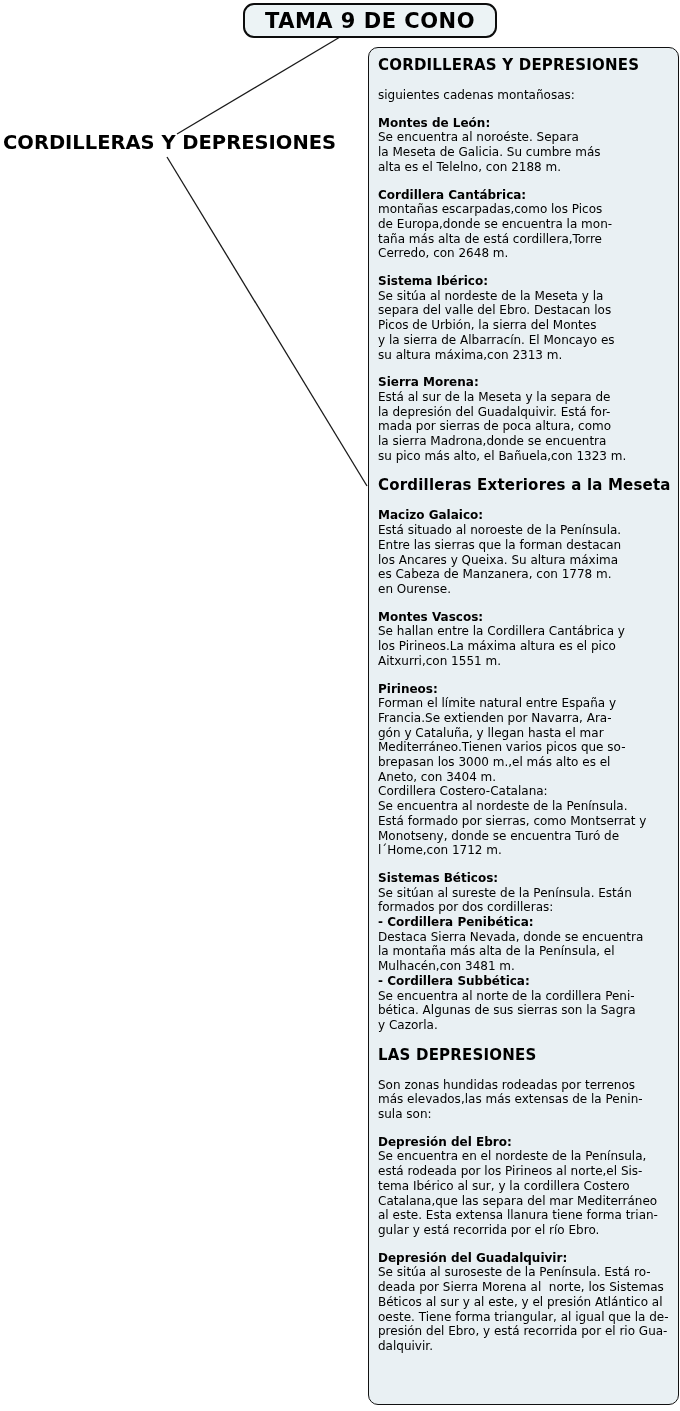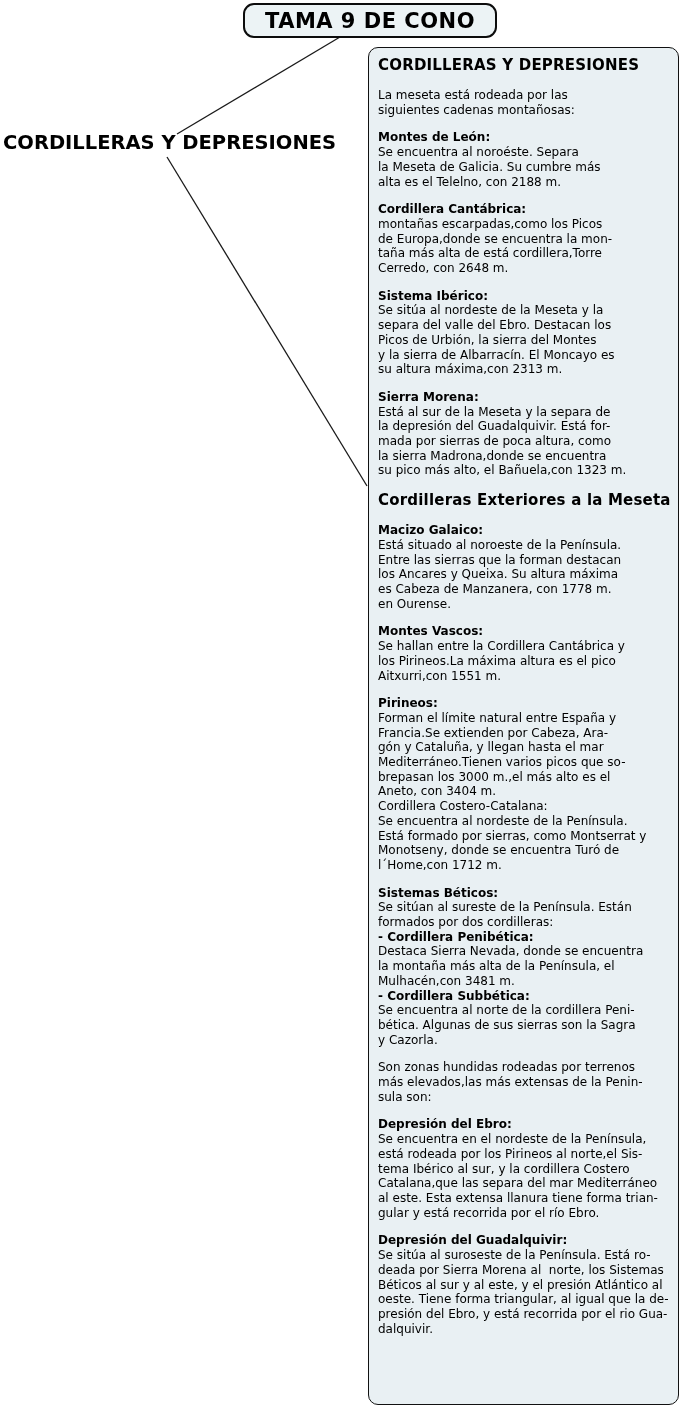--- a/index.html
+++ b/index.html
@@ -45,21 +45,20 @@
 <div class="concept-label">
   <span>CORDILLERAS Y DEPRESIONES</span>
 </div>
 
 <div class="detail-box">
   <div>
       <div class="para heading">
         <div class="line bold">CORDILLERAS Y DEPRESIONES</div>
       </div>
       <div class="para body">
-        <div class="line">La meseta está rodeada por las</div>
         <div class="line">siguientes cadenas montañosas:</div>
       </div>
       <div class="para body">
         <div class="line bold">Montes de León:</div>
         <div class="line">Se encuentra al noroéste. Separa</div>
         <div class="line">la Meseta de Galicia. Su cumbre más</div>
         <div class="line">alta es el Telelno, con 2188 m.</div>
       </div>
       <div class="para body">
         <div class="line bold">Cordillera Cantábrica:</div>
@@ -97,21 +96,21 @@
       </div>
       <div class="para body">
         <div class="line bold">Montes Vascos:</div>
         <div class="line">Se hallan entre la Cordillera Cantábrica y</div>
         <div class="line">los Pirineos.La máxima altura es el pico</div>
         <div class="line">Aitxurri,con 1551 m.</div>
       </div>
       <div class="para body">
         <div class="line bold">Pirineos:</div>
         <div class="line">Forman el límite natural entre España y</div>
-        <div class="line">Francia.Se extienden por Cabeza, Ara-</div>
+        <div class="line">Francia.Se extienden por Navarra, Ara-</div>
         <div class="line">gón y Cataluña, y llegan hasta el mar</div>
         <div class="line">Mediterráneo.Tienen varios picos que so-</div>
         <div class="line">brepasan los 3000 m.,el más alto es el</div>
         <div class="line">Aneto, con 3404 m.</div>
         <div class="line">Cordillera Costero-Catalana:</div>
         <div class="line">Se encuentra al nordeste de la Península.</div>
         <div class="line">Está formado por sierras, como Montserrat y</div>
         <div class="line">Monotseny, donde se encuentra Turó de</div>
         <div class="line">l´Home,con 1712 m.</div>
       </div>
@@ -120,20 +119,23 @@
         <div class="line">Se sitúan al sureste de la Península. Están</div>
         <div class="line">formados por dos cordilleras:</div>
         <div class="line bold">- Cordillera Penibética:</div>
         <div class="line">Destaca Sierra Nevada, donde se encuentra</div>
         <div class="line">la montaña más alta de la Península, el</div>
         <div class="line">Mulhacén,con 3481 m.</div>
         <div class="line bold">- Cordillera Subbética:</div>
         <div class="line">Se encuentra al norte de la cordillera Peni-</div>
         <div class="line">bética. Algunas de sus sierras son la Sagra</div>
         <div class="line">y Cazorla.</div>
+      </div>
+      <div class="para heading">
+        <div class="line bold">LAS DEPRESIONES</div>
       </div>
       <div class="para body">
         <div class="line">Son zonas hundidas rodeadas por terrenos</div>
         <div class="line">más elevados,las más extensas de la Penin-</div>
         <div class="line">sula son:</div>
       </div>
       <div class="para body">
         <div class="line bold">Depresión del Ebro:</div>
         <div class="line">Se encuentra en el nordeste de la Península,</div>
         <div class="line">está rodeada por los Pirineos al norte,el Sis-</div>

